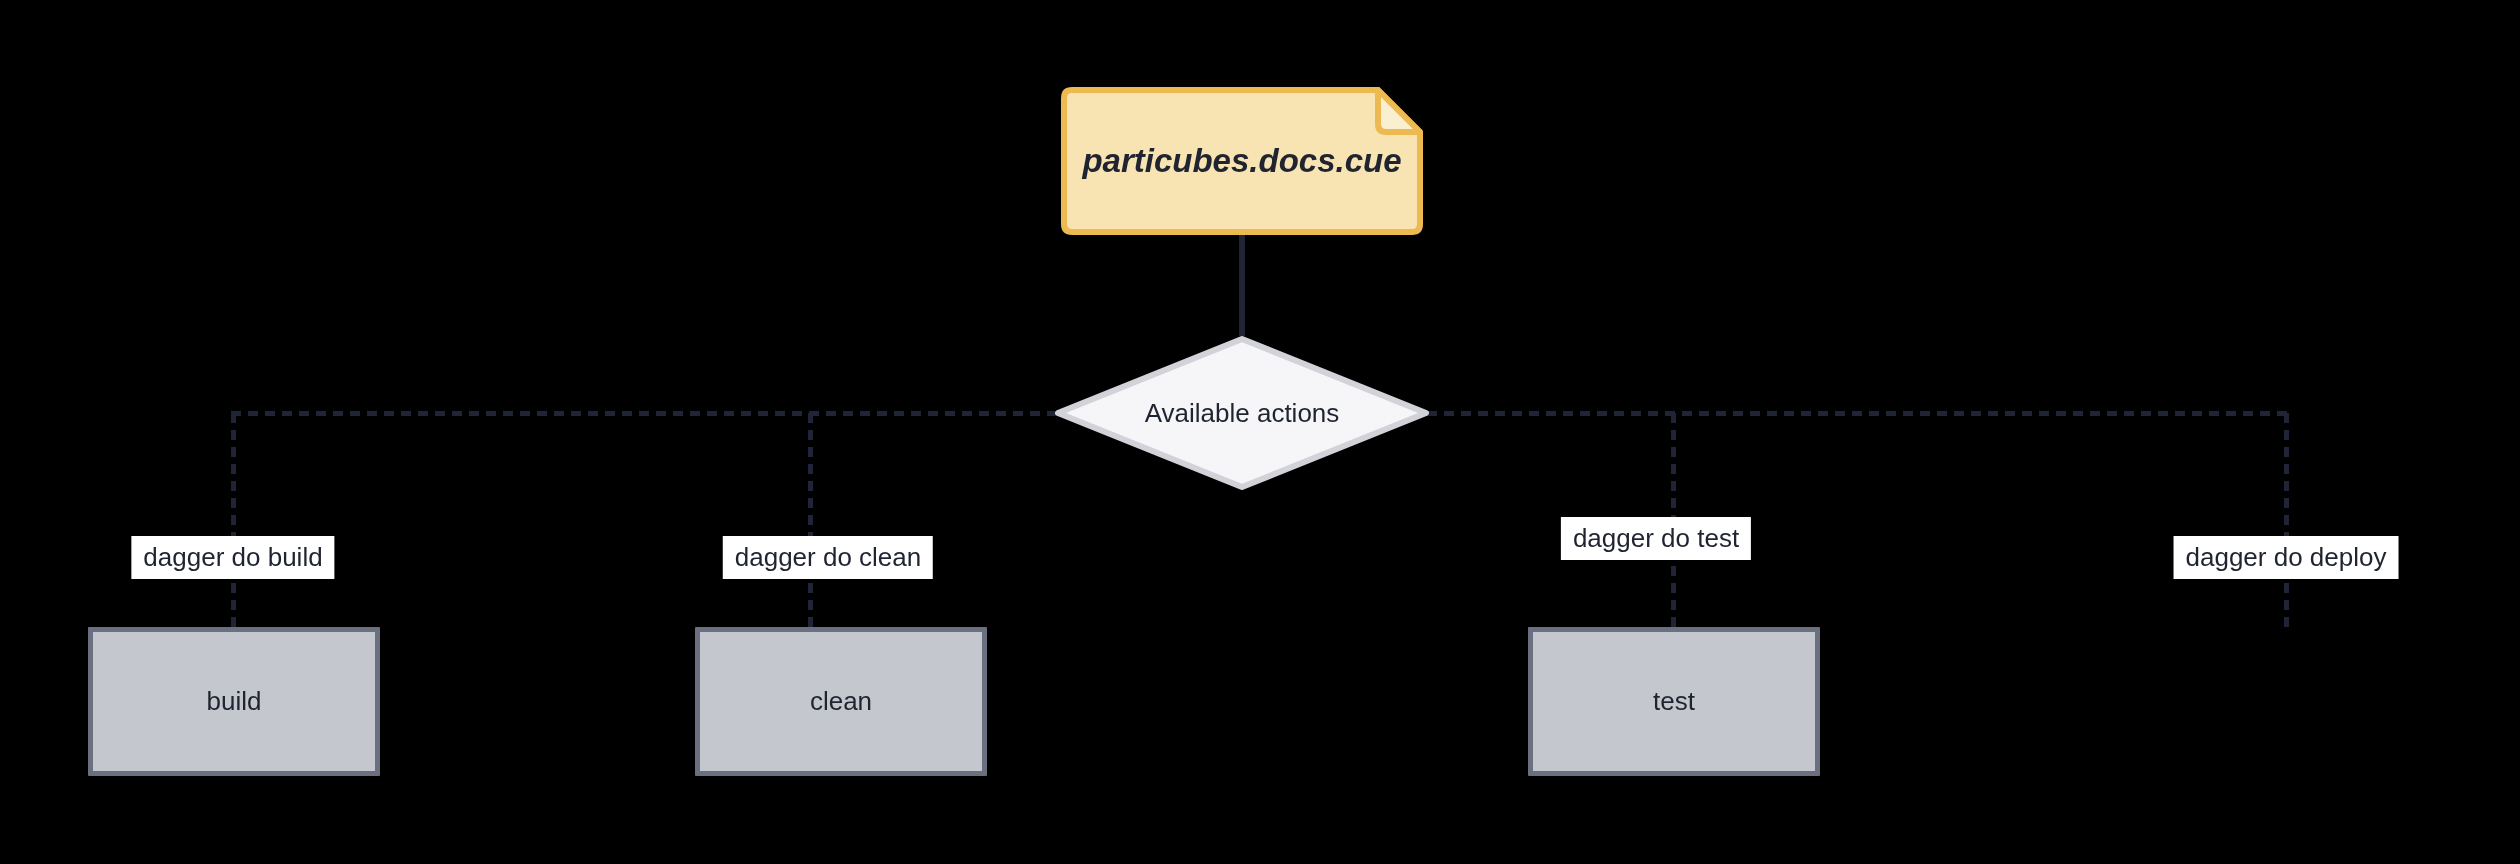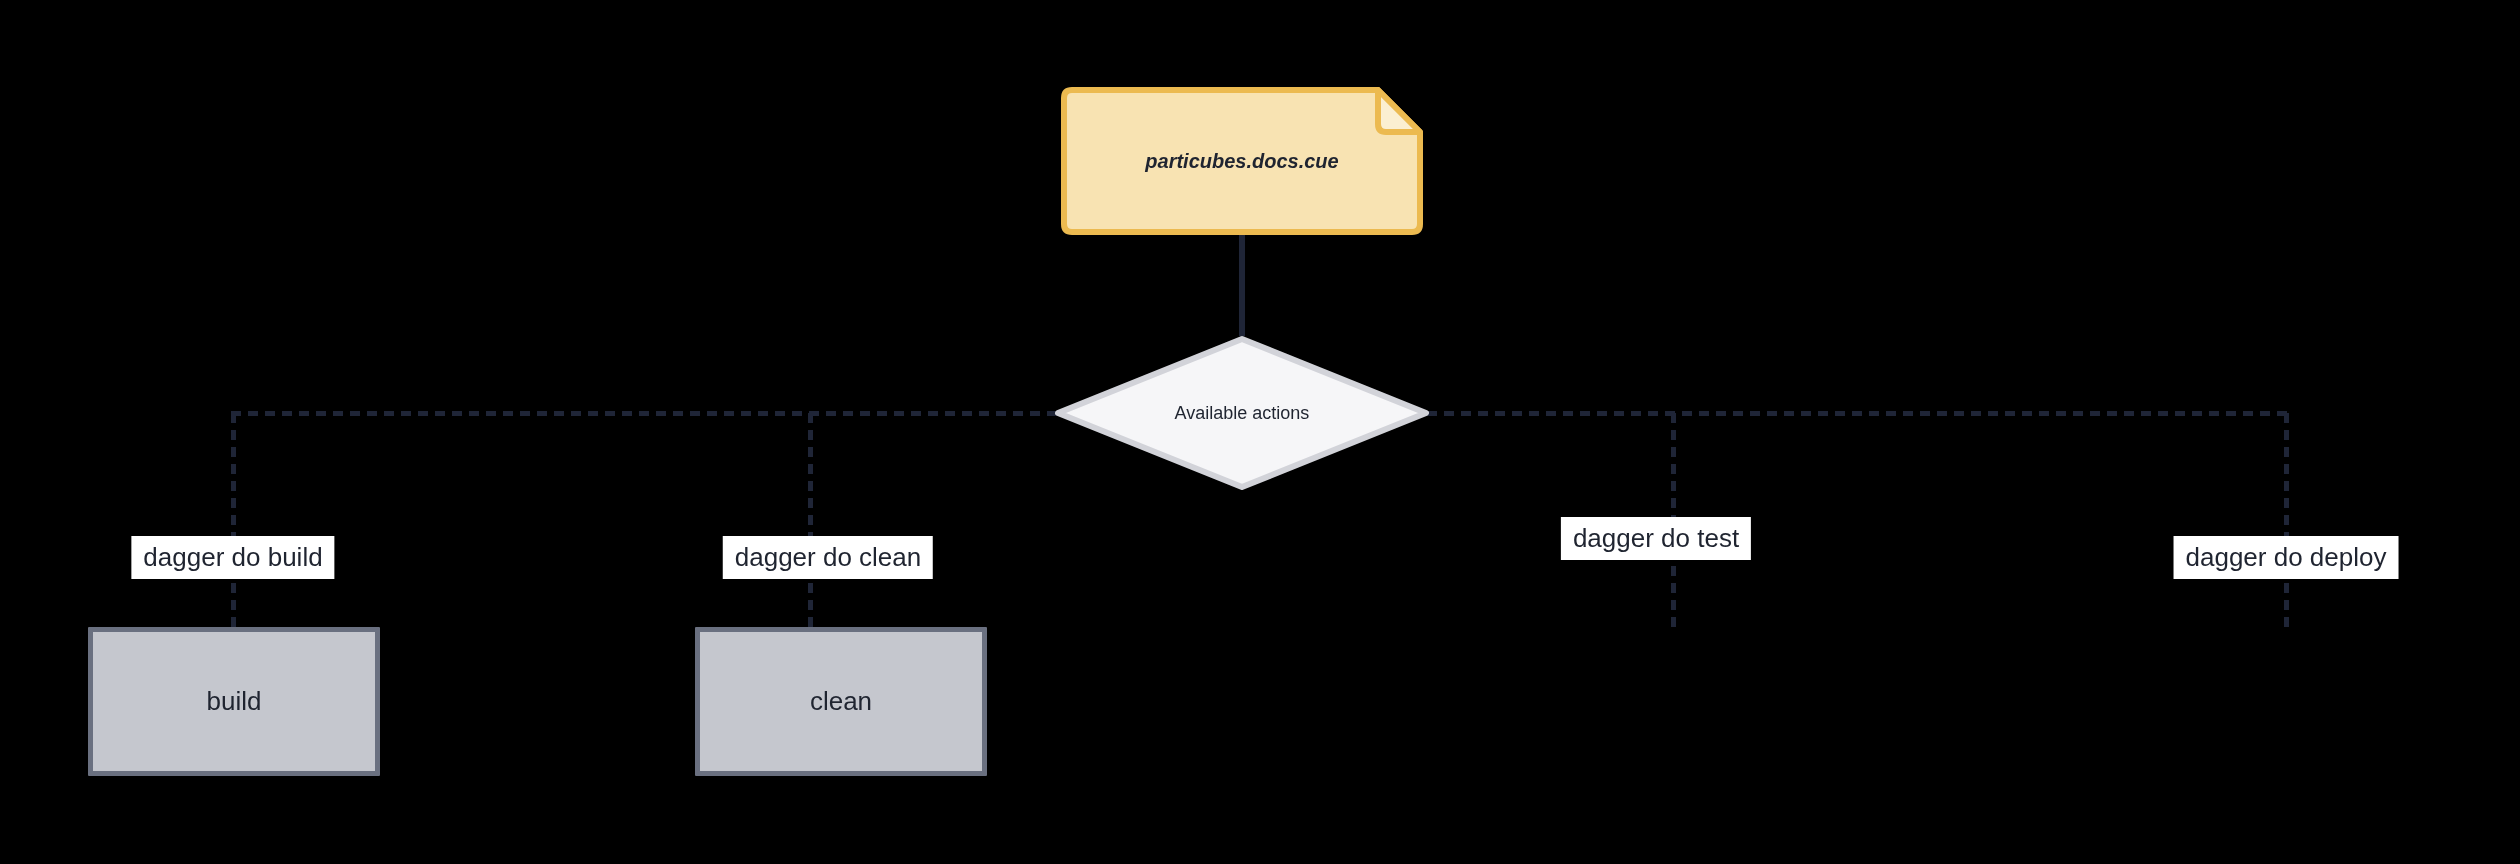--- a/index.html
+++ b/index.html
@@ -25,26 +25,26 @@
     background:var(--background);
     overflow:hidden;
   }
   
   .node{position:absolute;z-index:3;}
   .node svg{position:absolute;left:0;top:0;width:100%;height:100%;display:block;}
   .node .node-label{
     position:absolute;inset:0;
     display:flex;align-items:center;justify-content:center;
     color:var(--text);
-    font-size:18px;
+    font-size:26px;
     z-index:2;
     white-space:nowrap;
   }
   #note-node{left:1061px;top:87px;width:362px;height:148px;}
-  #note-node .node-label{font-weight:bold;font-style:italic;font-size:20px;}
+  #note-node .node-label{font-weight:bold;font-style:italic;font-size:33px;}
   .note-body{fill:var(--note-fill);stroke:var(--note-border);stroke-width:6;stroke-linejoin:round;}
   .note-fold{fill:var(--note-fold-fill);stroke:var(--note-border);stroke-width:6;stroke-linejoin:round;}
   #decision-node{left:1052px;top:333px;width:380px;height:160px;}
   .diamond-shape{fill:var(--decision-fill);stroke:var(--decision-border);stroke-width:6;stroke-linejoin:round;}
   .action-node{
     position:absolute;top:627px;width:292px;height:149px;z-index:3;
     background:var(--action-fill);
     border:5px solid var(--action-border);
     border-radius:1px;
     display:flex;align-items:center;justify-content:center;
@@ -110,14 +110,15 @@
   <div class="connector dash-v" id="edge-v-test"></div>
   <div class="connector dash-v" id="edge-v-deploy"></div>
 
   <div class="edge-label" id="edge-label-build">dagger do build</div>
   <div class="edge-label" id="edge-label-clean">dagger do clean</div>
   <div class="edge-label" id="edge-label-test">dagger do test</div>
   <div class="edge-label" id="edge-label-deploy">dagger do deploy</div>
 
   <div class="action-node" id="action-build">build</div>
   <div class="action-node" id="action-clean">clean</div>
+  <div class="action-node" id="action-test">test</div>
 
 </div>
 
 </body></html>

